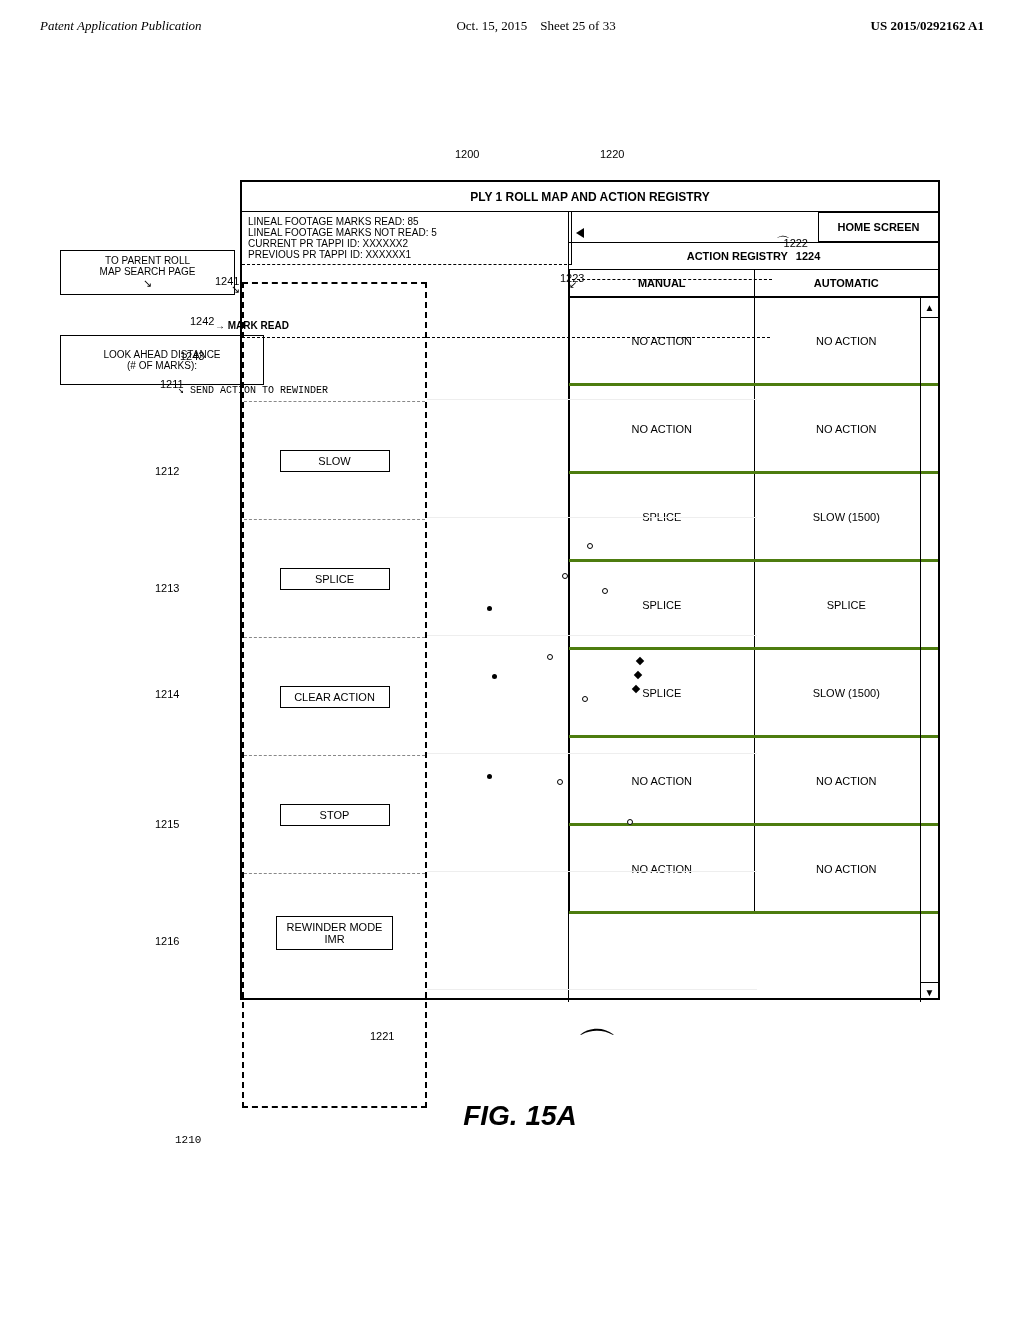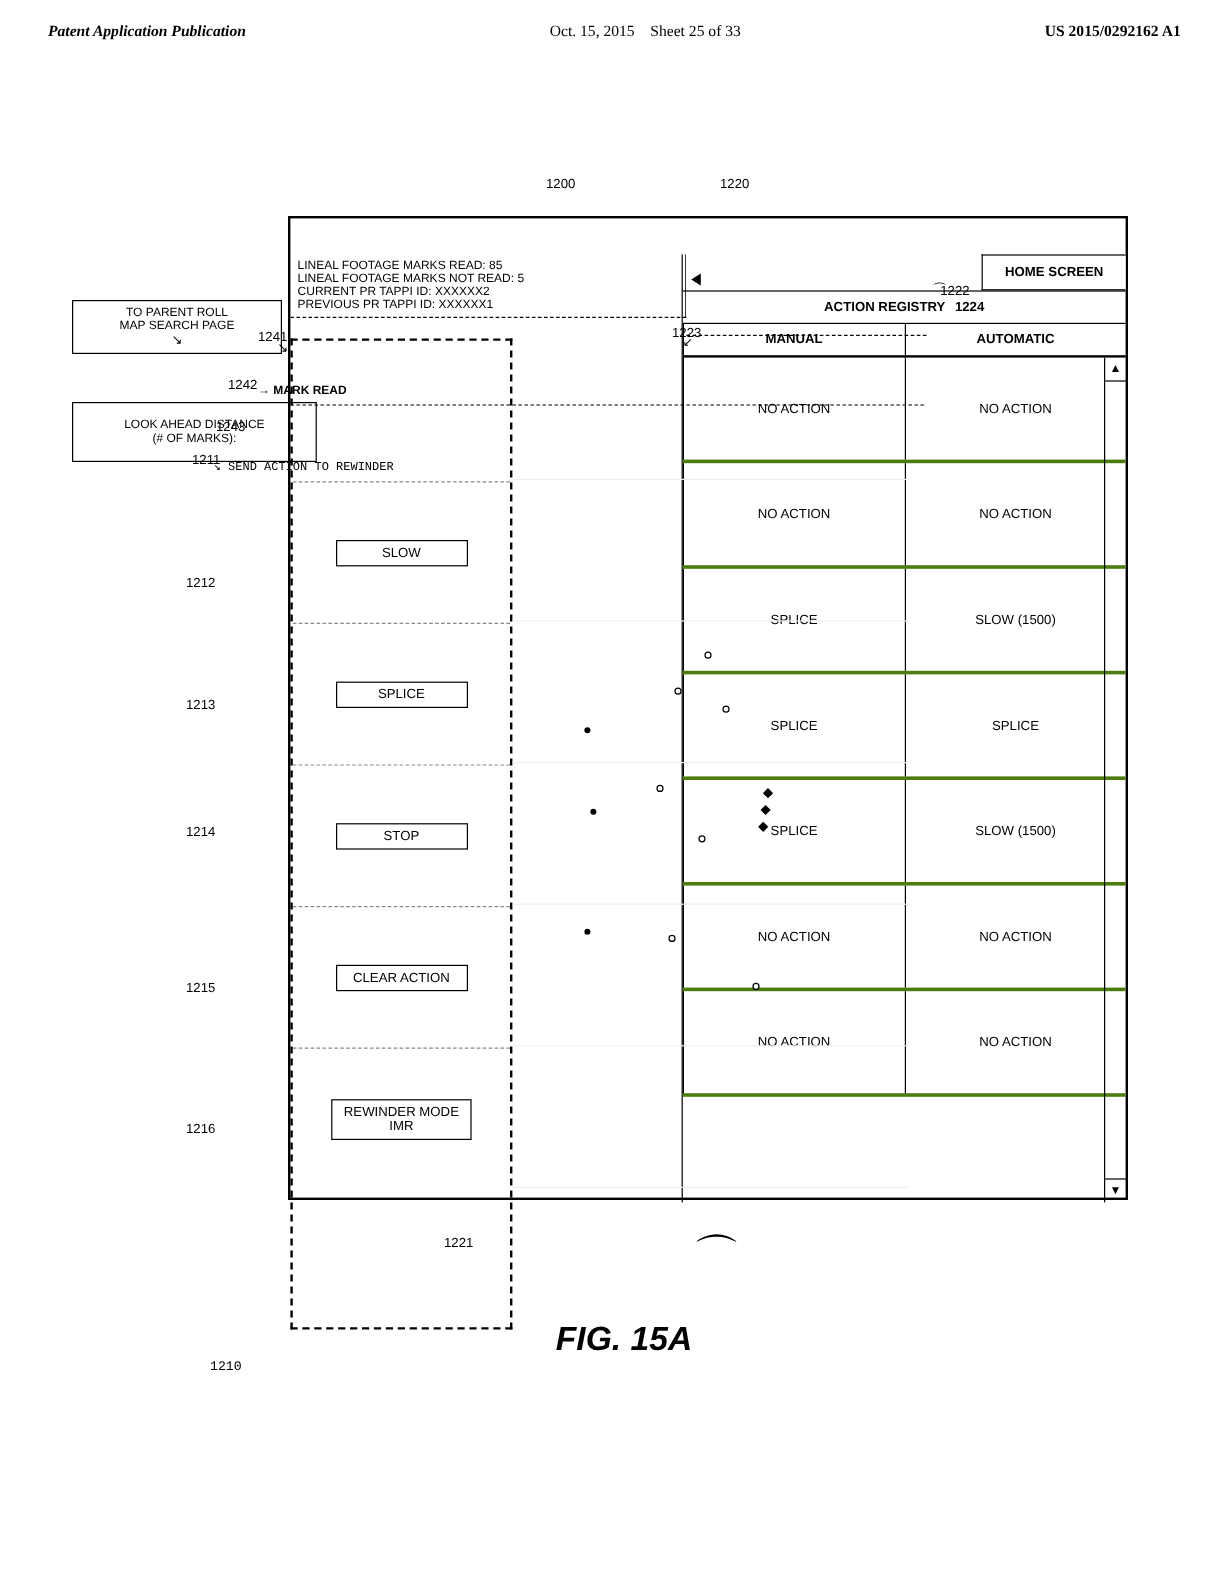--- a/index.html
+++ b/index.html
@@ -13,21 +13,21 @@
     }
 
     
     .header {
       display: flex;
       justify-content: space-between;
       align-items: flex-start;
       padding: 18px 40px 0 40px;
       font-size: 13px;
     }
-    .header-left { font-style: italic; font-weight: bold; }
+    .header-left { font-style: italic; font-weight: normal; }
     .header-center { text-align: center; }
     .header-right { font-weight: bold; }
 
     
     .diagram-area {
       position: absolute;
       top: 120px;
       left: 60px;
       width: 920px;
       height: 1100px;
@@ -266,20 +266,21 @@
 <div class="ref" style="top:148px; left:455px;">
   <span>1200</span>
 </div>
 
 <div class="ref" style="top:148px; left:600px;">1220</div>
 
 <div class="diagram-area">
 
   <div class="main-box">
 
+    <div class="top-label">PLY 1 ROLL MAP AND ACTION REGISTRY</div>
 
     <div class="home-screen-btn">HOME SCREEN</div>
 
     <div class="info-section">
       <div>LINEAL FOOTAGE MARKS READ: 85</div>
       <div>LINEAL FOOTAGE MARKS NOT READ: 5</div>
       <div>CURRENT PR TAPPI ID: XXXXXX2</div>
       <div>PREVIOUS PR TAPPI ID: XXXXXX1</div>
     </div>
 
@@ -356,25 +357,25 @@
       <div style="height:118px; border-bottom:1px dashed #888; position:relative; display:flex; align-items:center; justify-content:center;">
         <div class="left-row-box">SLOW</div>
       </div>
 
 
       <div style="height:118px; border-bottom:1px dashed #888; position:relative; display:flex; align-items:center; justify-content:center;">
         <div class="left-row-box">SPLICE</div>
       </div>
 
       <div style="height:118px; border-bottom:1px dashed #888; position:relative; display:flex; align-items:center; justify-content:center;">
+        <div class="left-row-box">CLEAR ACTION</div>
+      </div>
+
+      <div style="height:118px; border-bottom:1px dashed #888; position:relative; display:flex; align-items:center; justify-content:center;">
         <div class="left-row-box">STOP</div>
-      </div>
-
-      <div style="height:118px; border-bottom:1px dashed #888; position:relative; display:flex; align-items:center; justify-content:center;">
-        <div class="left-row-box">CLEAR ACTION</div>
       </div>
 
       <div style="height:118px; position:relative; display:flex; align-items:center; justify-content:center;">
         <div class="left-row-box">
           <div>REWINDER MODE</div>
           <div>IMR</div>
         </div>
       </div>
 
     </div>
@@ -435,21 +436,21 @@
 
   <div style="position:absolute; top:230px; left:120px; font-size:11px; font-family:Arial;">1243</div>
   <div style="position:absolute; top:215px; left:0; width:204px; border:1px solid #000; padding:13px; font-size:10px; font-family:Arial; text-align:center;">
     <div>LOOK AHEAD DISTANCE</div>
     <div>(# OF MARKS):</div>
   </div>
 
   <div style="position:absolute; top:258px; left:100px; font-size:11px; font-family:Arial;">1211</div>
   <div style="position:absolute; top:264px; left:118px; font-size:10px; font-family:Liberation Mono, monospace;">↘ <span>SEND ACTION TO REWINDER</span></div>
 
-  <div style="position:absolute; top:345px; left:95px; font-size:11px; font-family:Arial;margin-top:15px;">1212</div>
+  <div style="position:absolute; top:345px; left:95px; font-size:11px; font-family:Arial;">1212</div>
   <div style="position:absolute; top:462px; left:95px; font-size:11px; font-family:Arial;">1213</div>
   <div style="position:absolute; top:568px; left:95px; font-size:11px; font-family:Arial;">1214</div>
   <div style="position:absolute; top:698px; left:95px; font-size:11px; font-family:Arial;">1215</div>
   <div style="position:absolute; top:815px; left:95px; font-size:11px; font-family:Arial;">1216</div>
 
   <div style="position:absolute; top:910px; left:310px; font-size:11px; font-family:Arial;">1221</div>
 
   <div style="position:absolute; top:990px; left:115px; font-size:11px; font-family:Liberation Mono, monospace;margin-top:24px;">1210</div>
 
   <div style="position:absolute; top:980px; left:50%; transform:translateX(-50%); font-size:28px; font-weight:bold; font-style:italic; font-family:Arial;">FIG. 15A</div>

